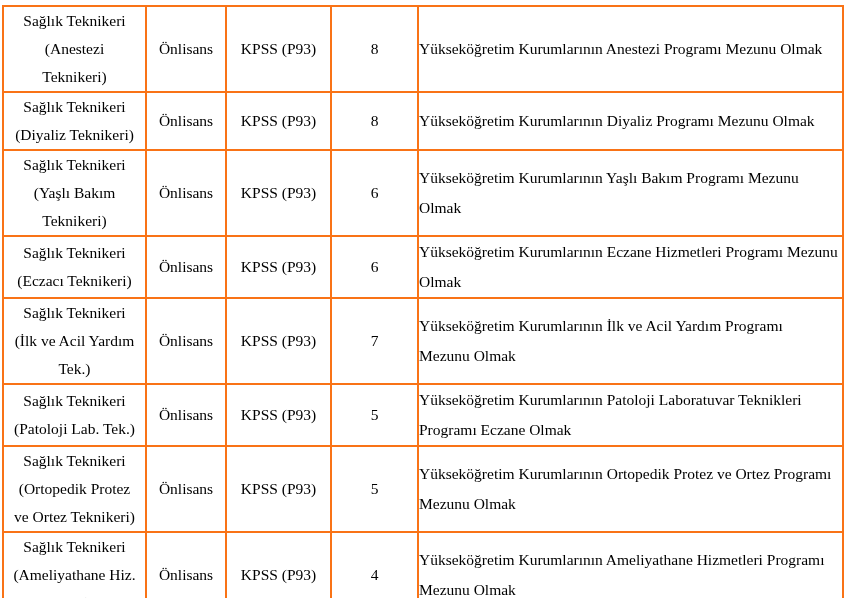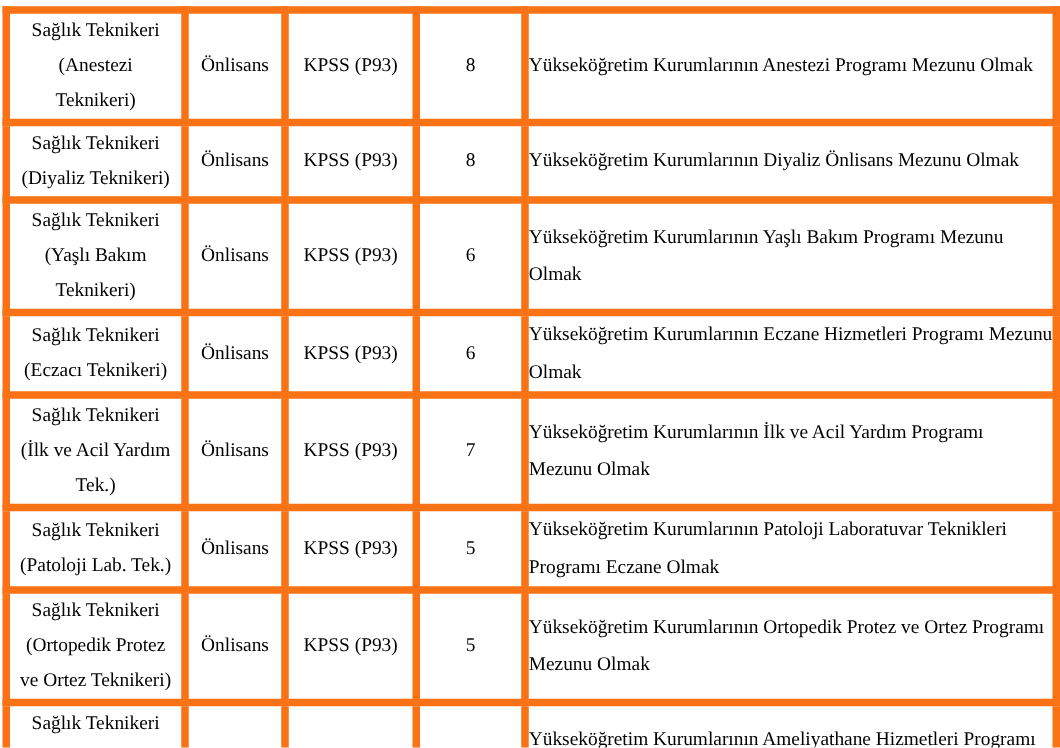--- a/index.html
+++ b/index.html
@@ -16,21 +16,21 @@
   }
   table.doc-table {
     border-collapse: collapse;
     table-layout: fixed;
     margin: 5px 0 0 2px;
     width: 840px;
     font-size: 15.5px;
     border-bottom: 2px solid #000;
   }
   table.doc-table td {
-    border: 6px solid #f97316;
+    border: 2px solid #f97316;
     overflow: hidden;
     padding: 0;
   }
   td.cell-center {
     text-align: center;
     vertical-align: middle;
     line-height: 28px;
     white-space: pre-line;
   }
   td.cell-req {
@@ -70,21 +70,21 @@
       <td class="cell-center">KPSS (P93)</td>
       <td class="cell-center">8</td>
       <td class="cell-req">Yükseköğretim Kurumlarının Anestezi Programı Mezunu Olmak</td>
     </tr>
     <tr class="r2">
       <td class="cell-center">Sağlık Teknikeri
 (Diyaliz Teknikeri)</td>
       <td class="cell-center">Önlisans</td>
       <td class="cell-center">KPSS (P93)</td>
       <td class="cell-center">8</td>
-      <td class="cell-req">Yükseköğretim Kurumlarının Diyaliz Önlisans Mezunu Olmak</td>
+      <td class="cell-req">Yükseköğretim Kurumlarının Diyaliz Programı Mezunu Olmak</td>
     </tr>
     <tr class="r3">
       <td class="cell-center">Sağlık Teknikeri
 (Yaşlı Bakım
 Teknikeri)</td>
       <td class="cell-center">Önlisans</td>
       <td class="cell-center">KPSS (P93)</td>
       <td class="cell-center">6</td>
       <td class="cell-req">Yükseköğretim Kurumlarının Yaşlı Bakım Programı Mezunu
 Olmak</td>

